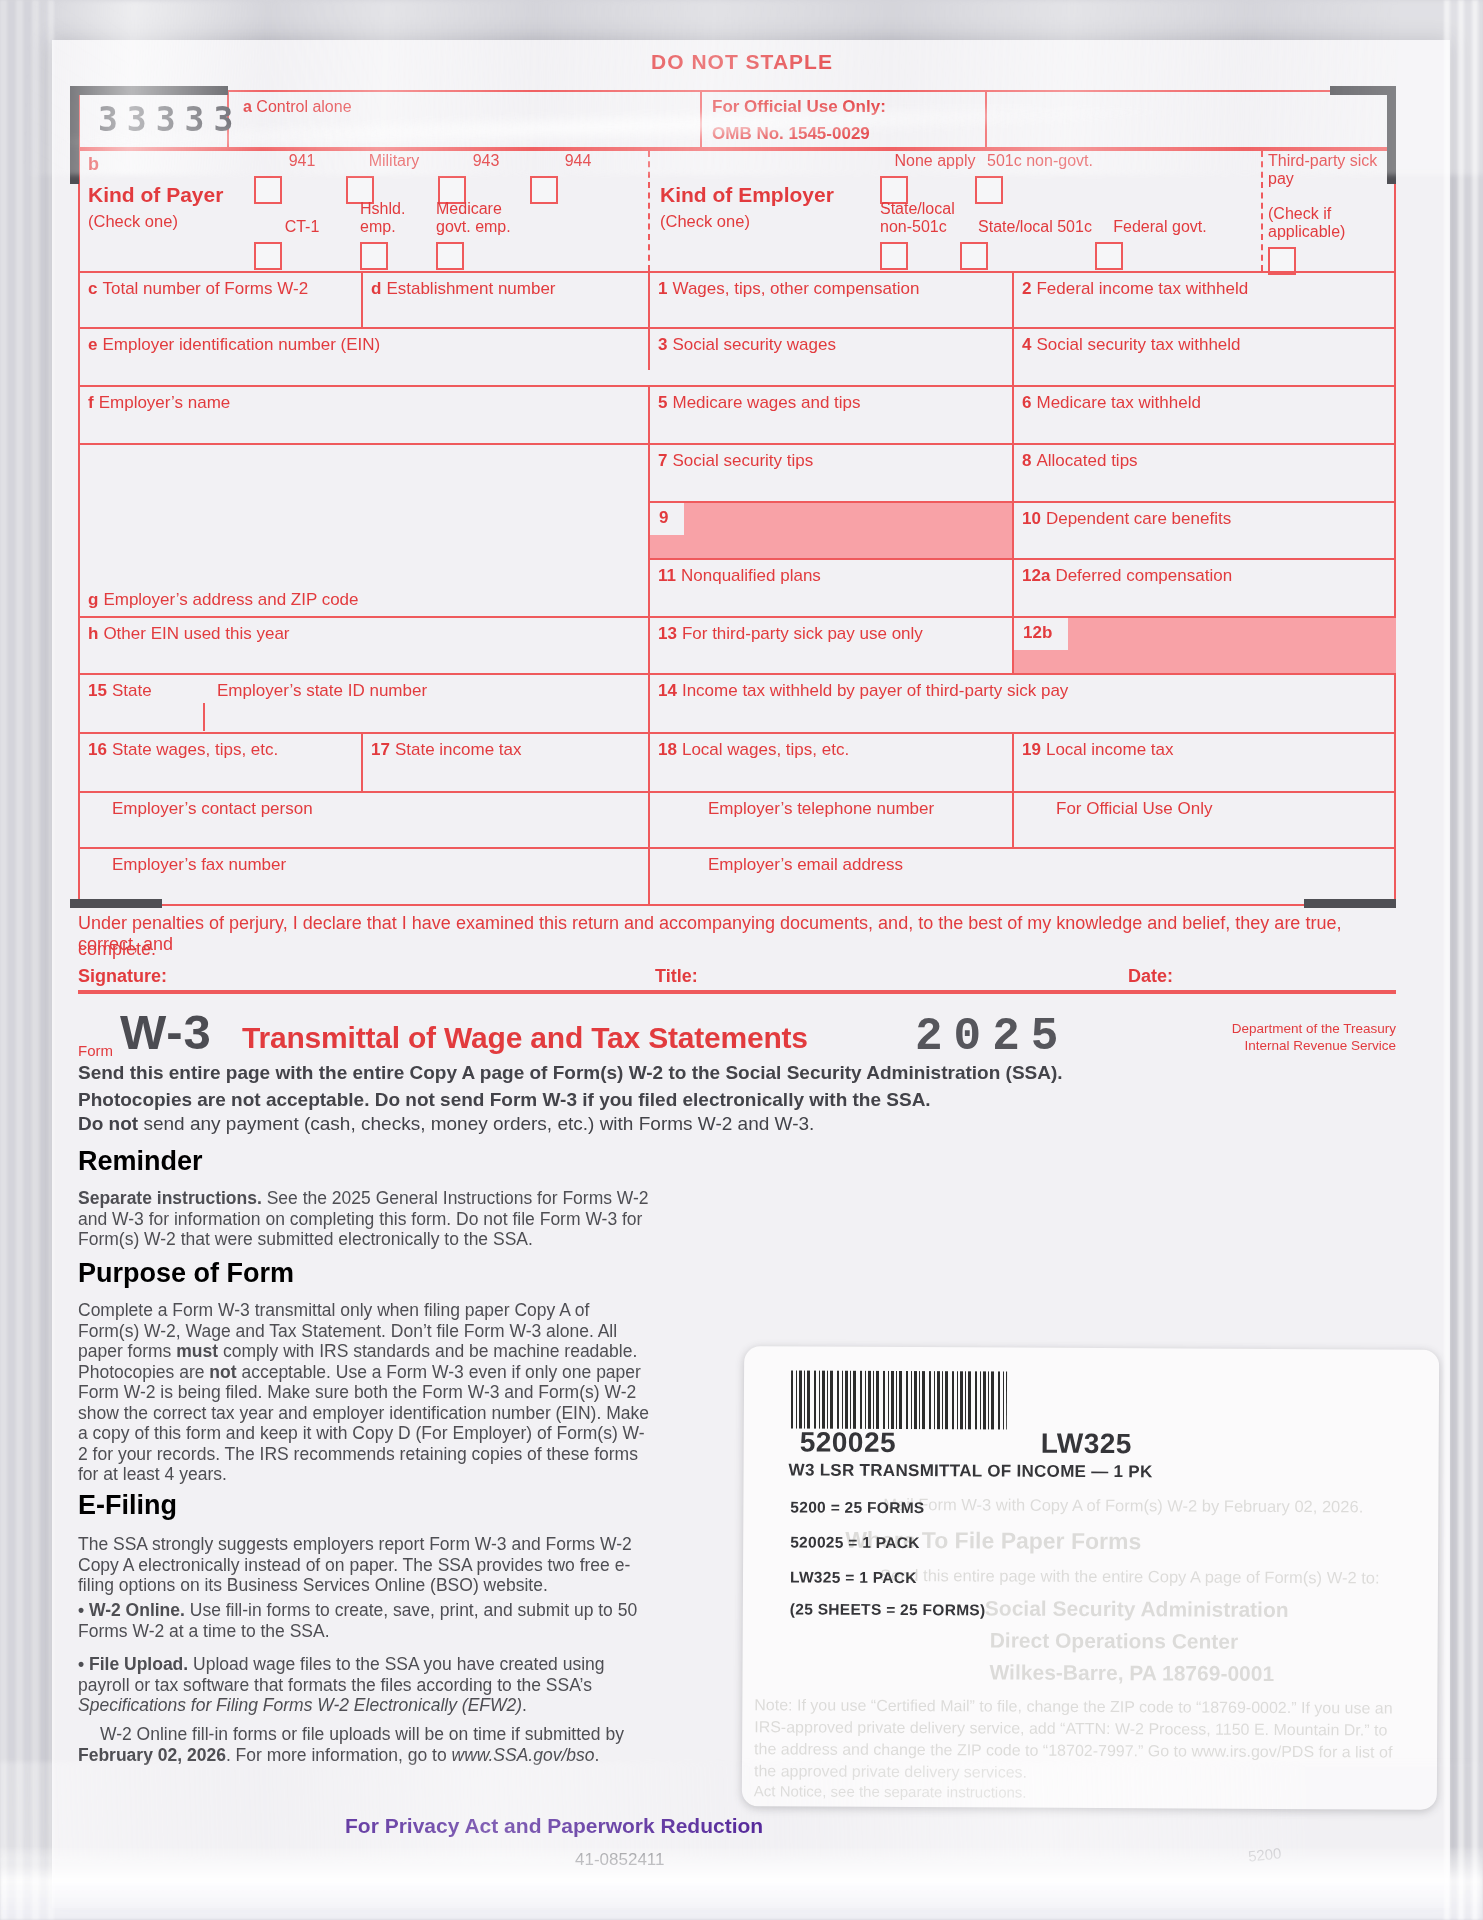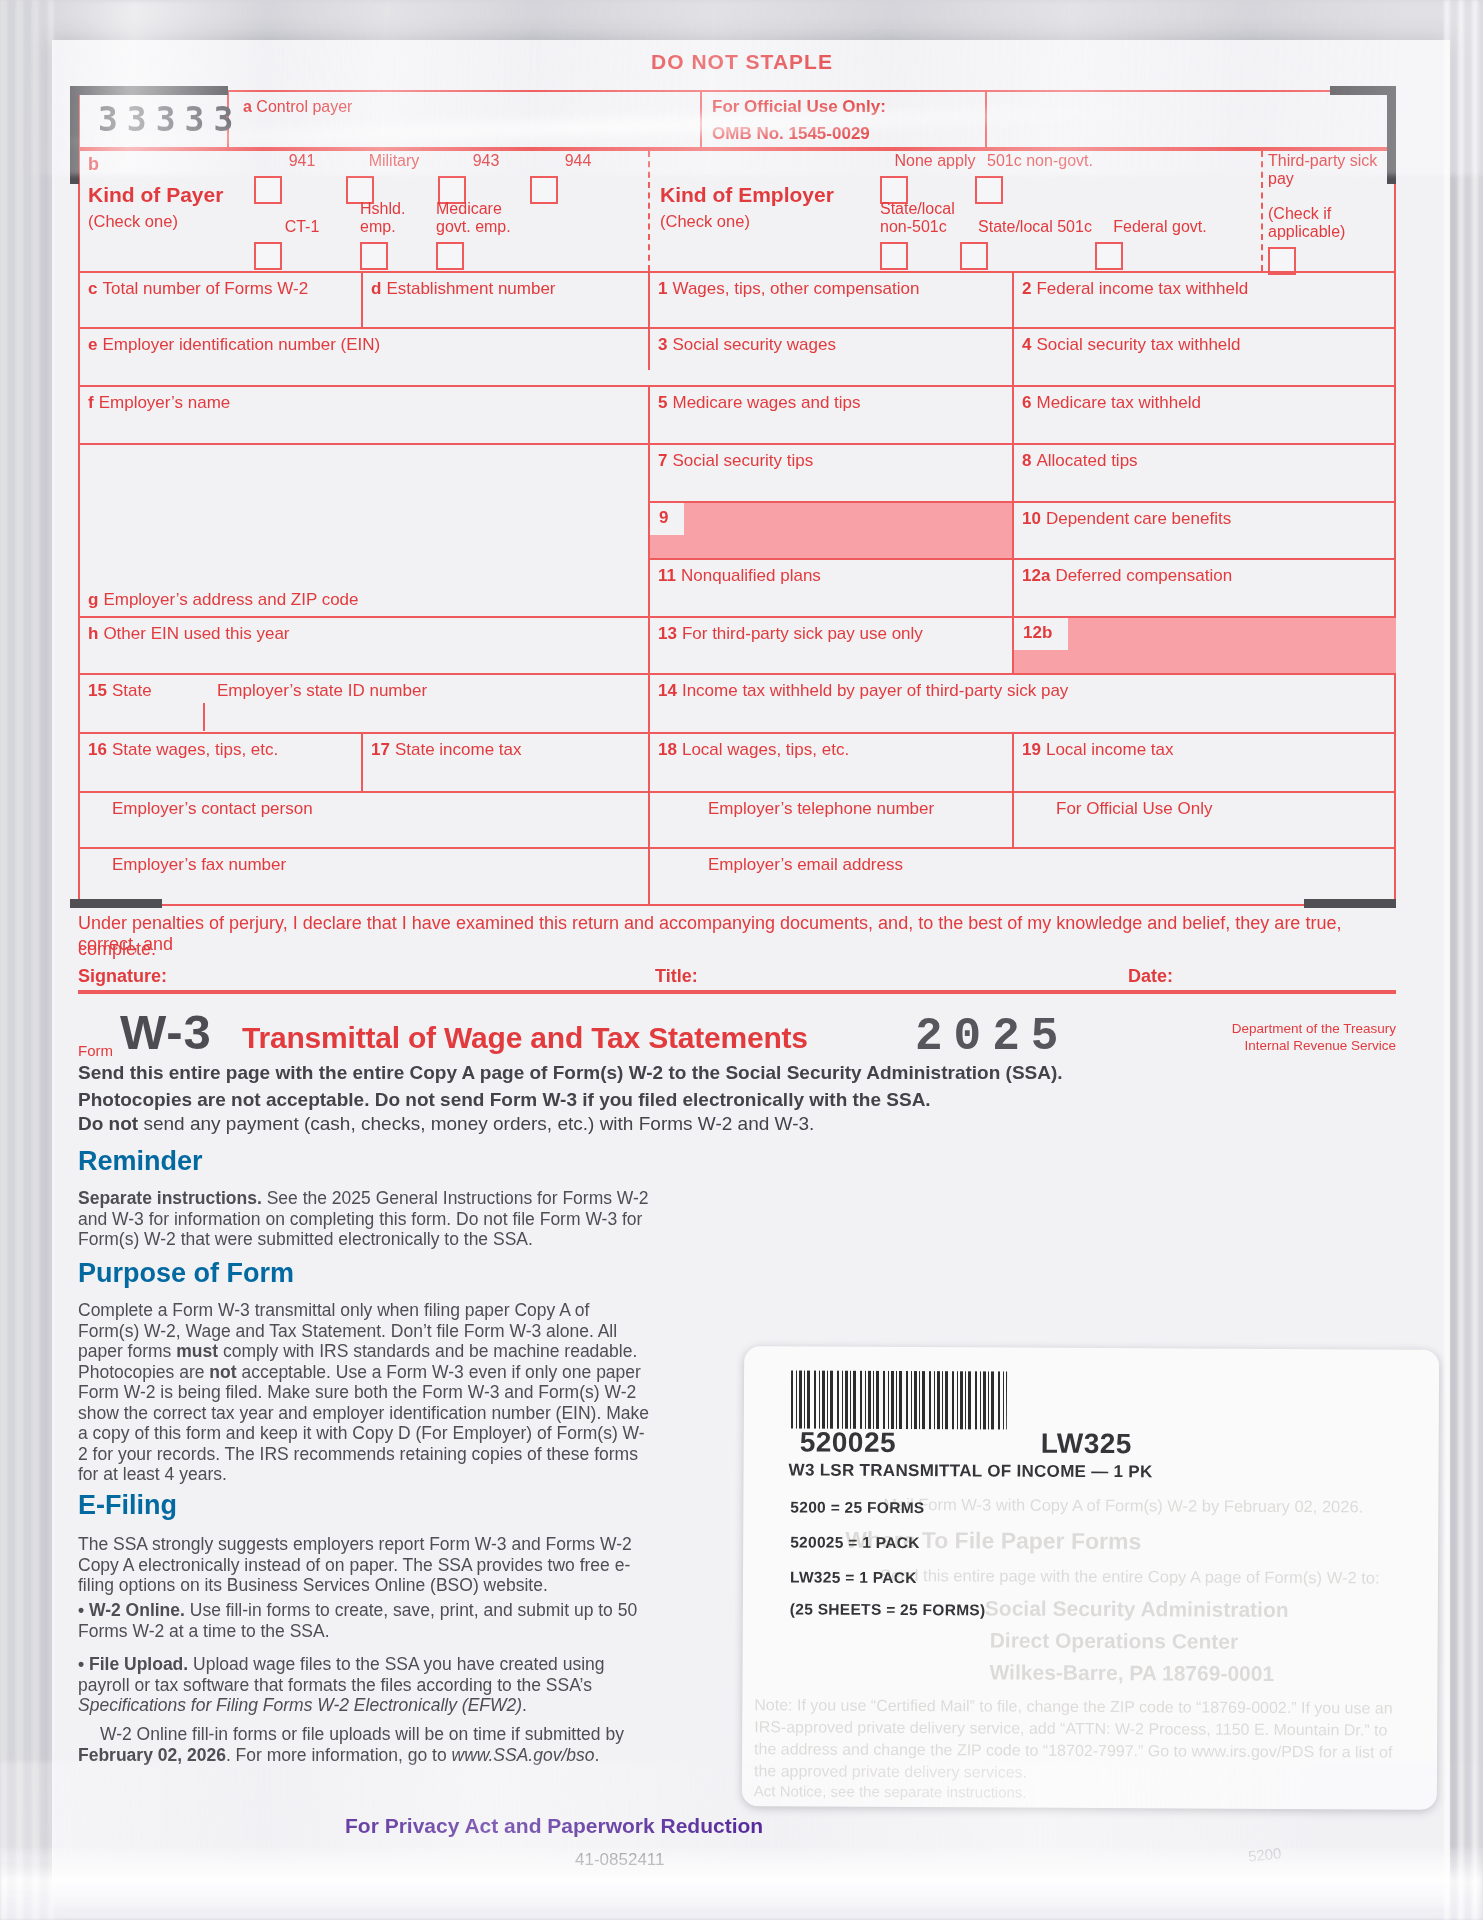--- a/index.html
+++ b/index.html
@@ -52,21 +52,21 @@
   .sigline{position:absolute;font-size:18px;font-weight:600;color:var(--red);z-index:6;}
   .sigrule{position:absolute;height:4px;background:var(--rline);z-index:6;}
 
   .formword{position:absolute;font-size:15px;color:var(--red);z-index:6;}
   .w3{position:absolute;font-size:49px;font-weight:700;color:#4c4c52;letter-spacing:1px;z-index:6;}
   .ftitle{position:absolute;font-size:30px;font-weight:700;color:var(--red);letter-spacing:-.2px;z-index:6;}
   .year{position:absolute;font-family:Liberation Mono, monospace;font-size:46px;font-weight:700;color:#56565c;letter-spacing:11px;z-index:6;}
   .dept{position:absolute;font-size:13.5px;line-height:17px;color:var(--red);text-align:right;z-index:6;}
 
   .intro{position:absolute;font-size:19px;color:#434349;z-index:6;}
-  .h2{position:absolute;font-weight:700;font-size:27px;color:#0369a1;z-index:6;text-align:center;}
+  .h2{position:absolute;font-weight:700;font-size:27px;color:#000000;z-index:6;text-align:center;}
   .para{position:absolute;font-size:17.5px;line-height:20.5px;color:var(--body);width:572px;z-index:6;}
 
   .sticker{position:absolute;left:743px;top:1348px;width:695px;height:460px;background:#fbfafb;border-radius:16px;box-shadow:0 2px 8px rgba(60,60,70,.28);transform:rotate(.3deg);z-index:30;}
   .sticker .s-abs{position:absolute;color:#353539;}
   .barcode{position:absolute;left:47px;top:24px;width:216px;height:58px;background:
     repeating-linear-gradient(90deg,#2c2c2c 0 2px,transparent 2px 5px,#2c2c2c 5px 6px,transparent 6px 8px,#2c2c2c 8px 11px,transparent 11px 13px,#2c2c2c 13px 14px,transparent 14px 16px,#2c2c2c 16px 19px,transparent 19px 23px);}
   .sku{left:45px;top:80px;font-size:28px;font-weight:700;letter-spacing:.5px;margin-left:11px;}
   .scode{left:297px;top:80px;font-size:28px;font-weight:700;letter-spacing:.5px;}
   .sdesc{left:45px;top:114px;font-size:17px;font-weight:700;letter-spacing:.3px;}
   .sline{font-size:15.5px;font-weight:700;letter-spacing:.3px;}
@@ -105,21 +105,21 @@
 <div class="mark" style="left:70px;top:899px;width:92px;height:9px"></div>
 <div class="mark" style="left:1304px;top:899px;width:92px;height:9px"></div>
 
 <div class="frame" style="left:78px;top:90px;width:1318px;height:59px"></div>
 <div class="vline" style="left:227px;top:90px;height:59px"></div>
 <div class="vline" style="left:700px;top:90px;height:59px"></div>
 <div class="vline" style="left:985px;top:90px;height:59px"></div>
 <div class="code33">33333</div>
 <div class="ctl">
   <span class="b">a</span>
-  <span>Control payer</span>
+  <span>Control alone</span>
 </div>
 <div class="omb1">For Official Use Only:</div>
 <div class="omb2">OMB No. 1545-0029</div>
 
 <div class="frame" style="left:78px;top:149px;width:1318px;height:124px"></div>
 <div class="vdash" style="left:648px;top:151px;height:120px"></div>
 <div class="vdash" style="left:1261px;top:151px;height:120px"></div>
 
 <div class="bletter" style="left:88px;top:154px">b</div>
 <div class="ptitle" style="left:88px;top:183px">Kind of Payer</div>

